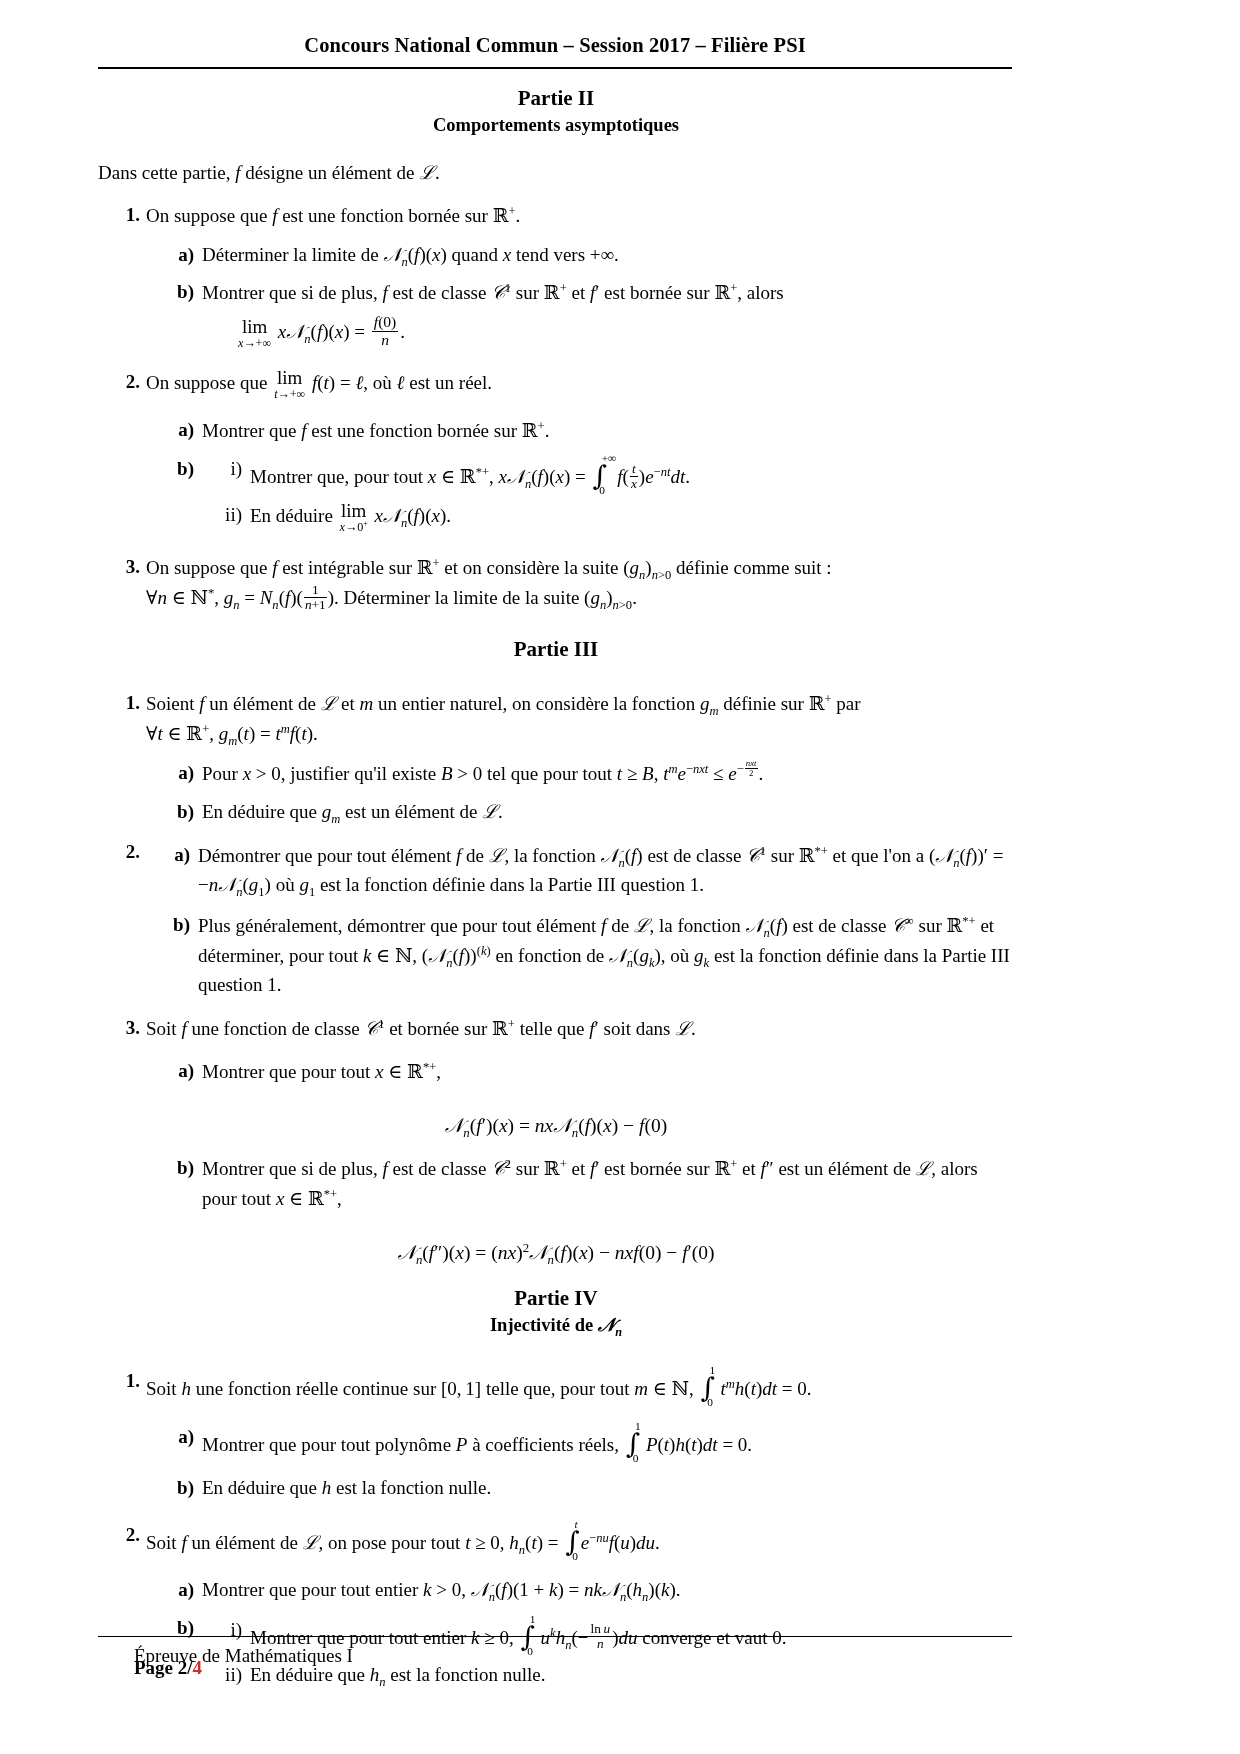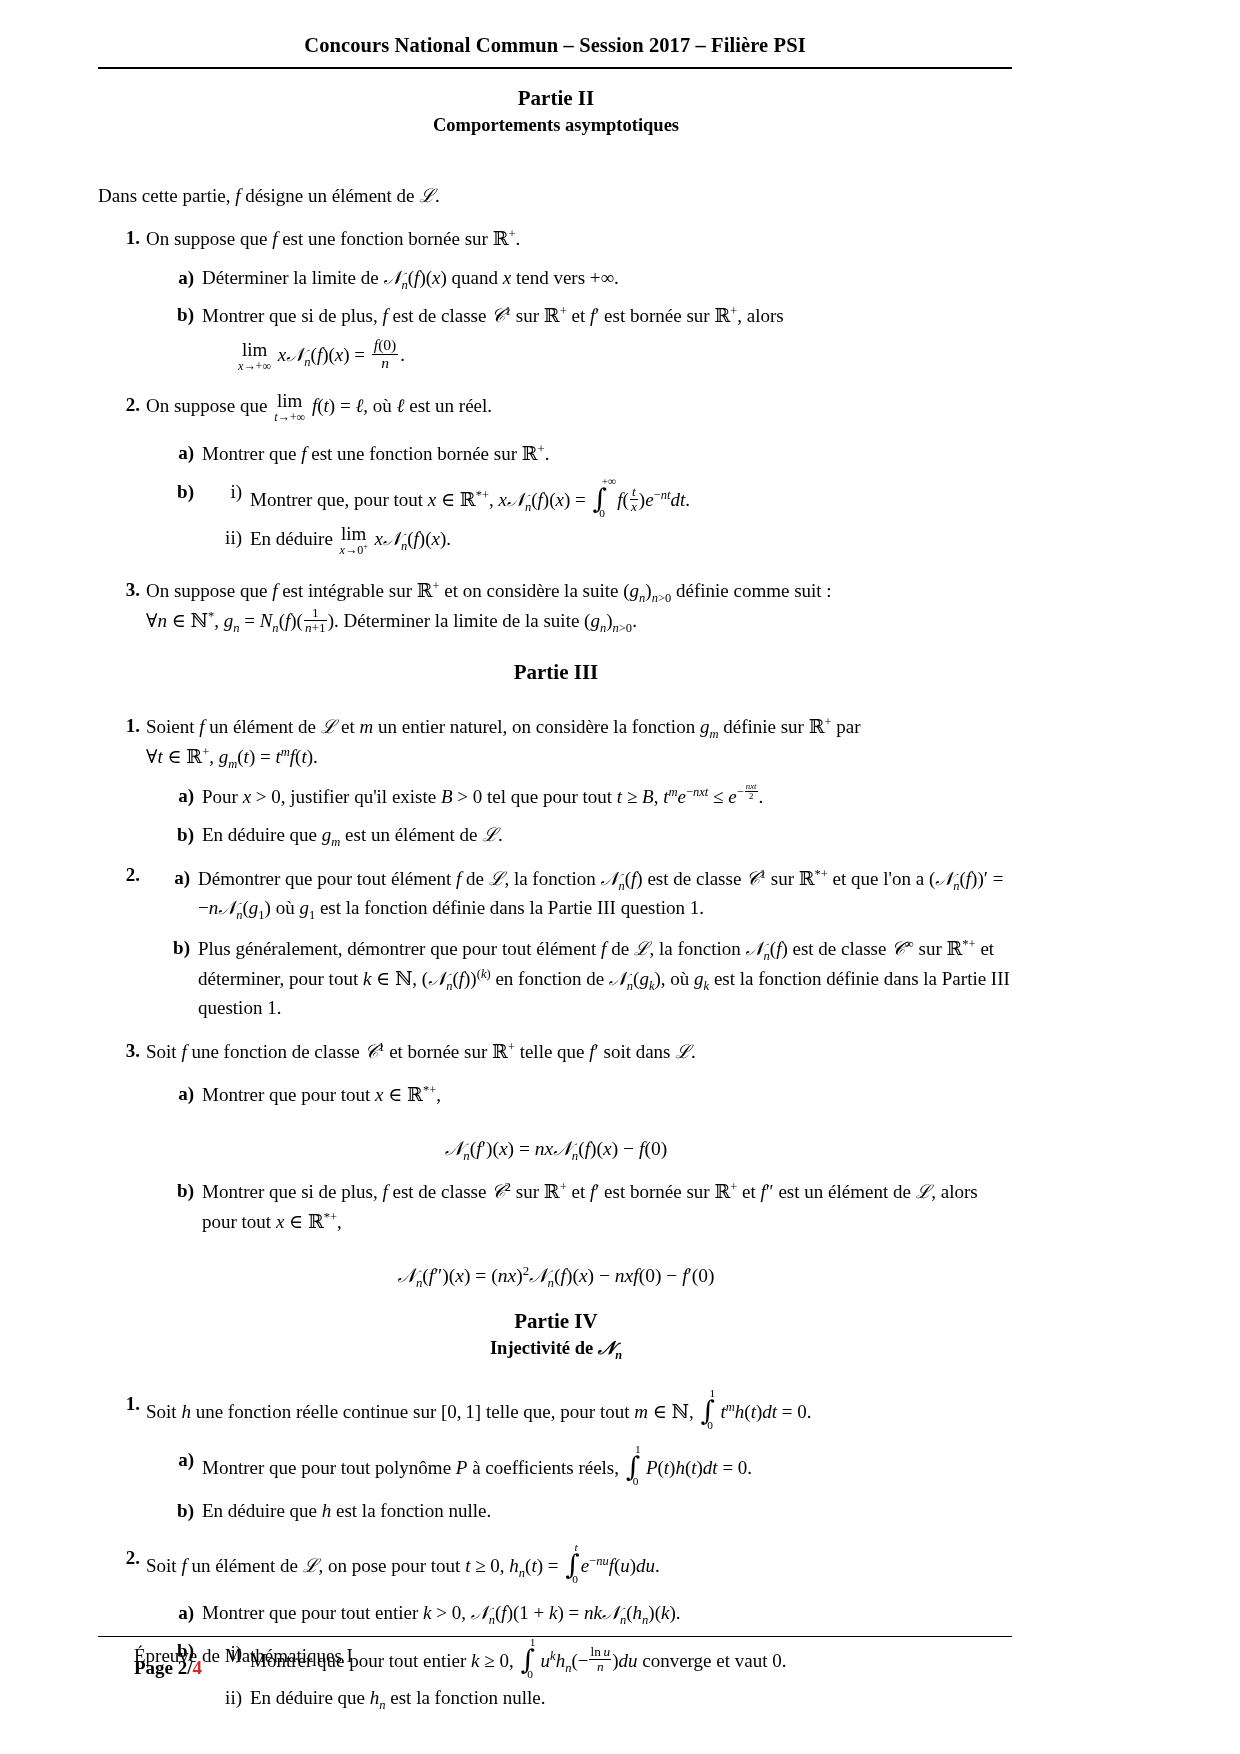--- a/index.html
+++ b/index.html
@@ -99,21 +99,21 @@
     line-height: 1.35;
   }
   .part-head .p-sub {
     font-weight: bold;
     font-size: 18.5px;
     line-height: 1.45;
   }
 
   .intro {
     font-size: 19px;
-    margin-top: 43px;
+    margin-top: 20px;
     line-height: 1.5;
   }
 
   
   .q {
     position: relative;
     font-size: 19px;
     line-height: 1.52;
     margin-top: 13px;
     padding-left: 48px;

